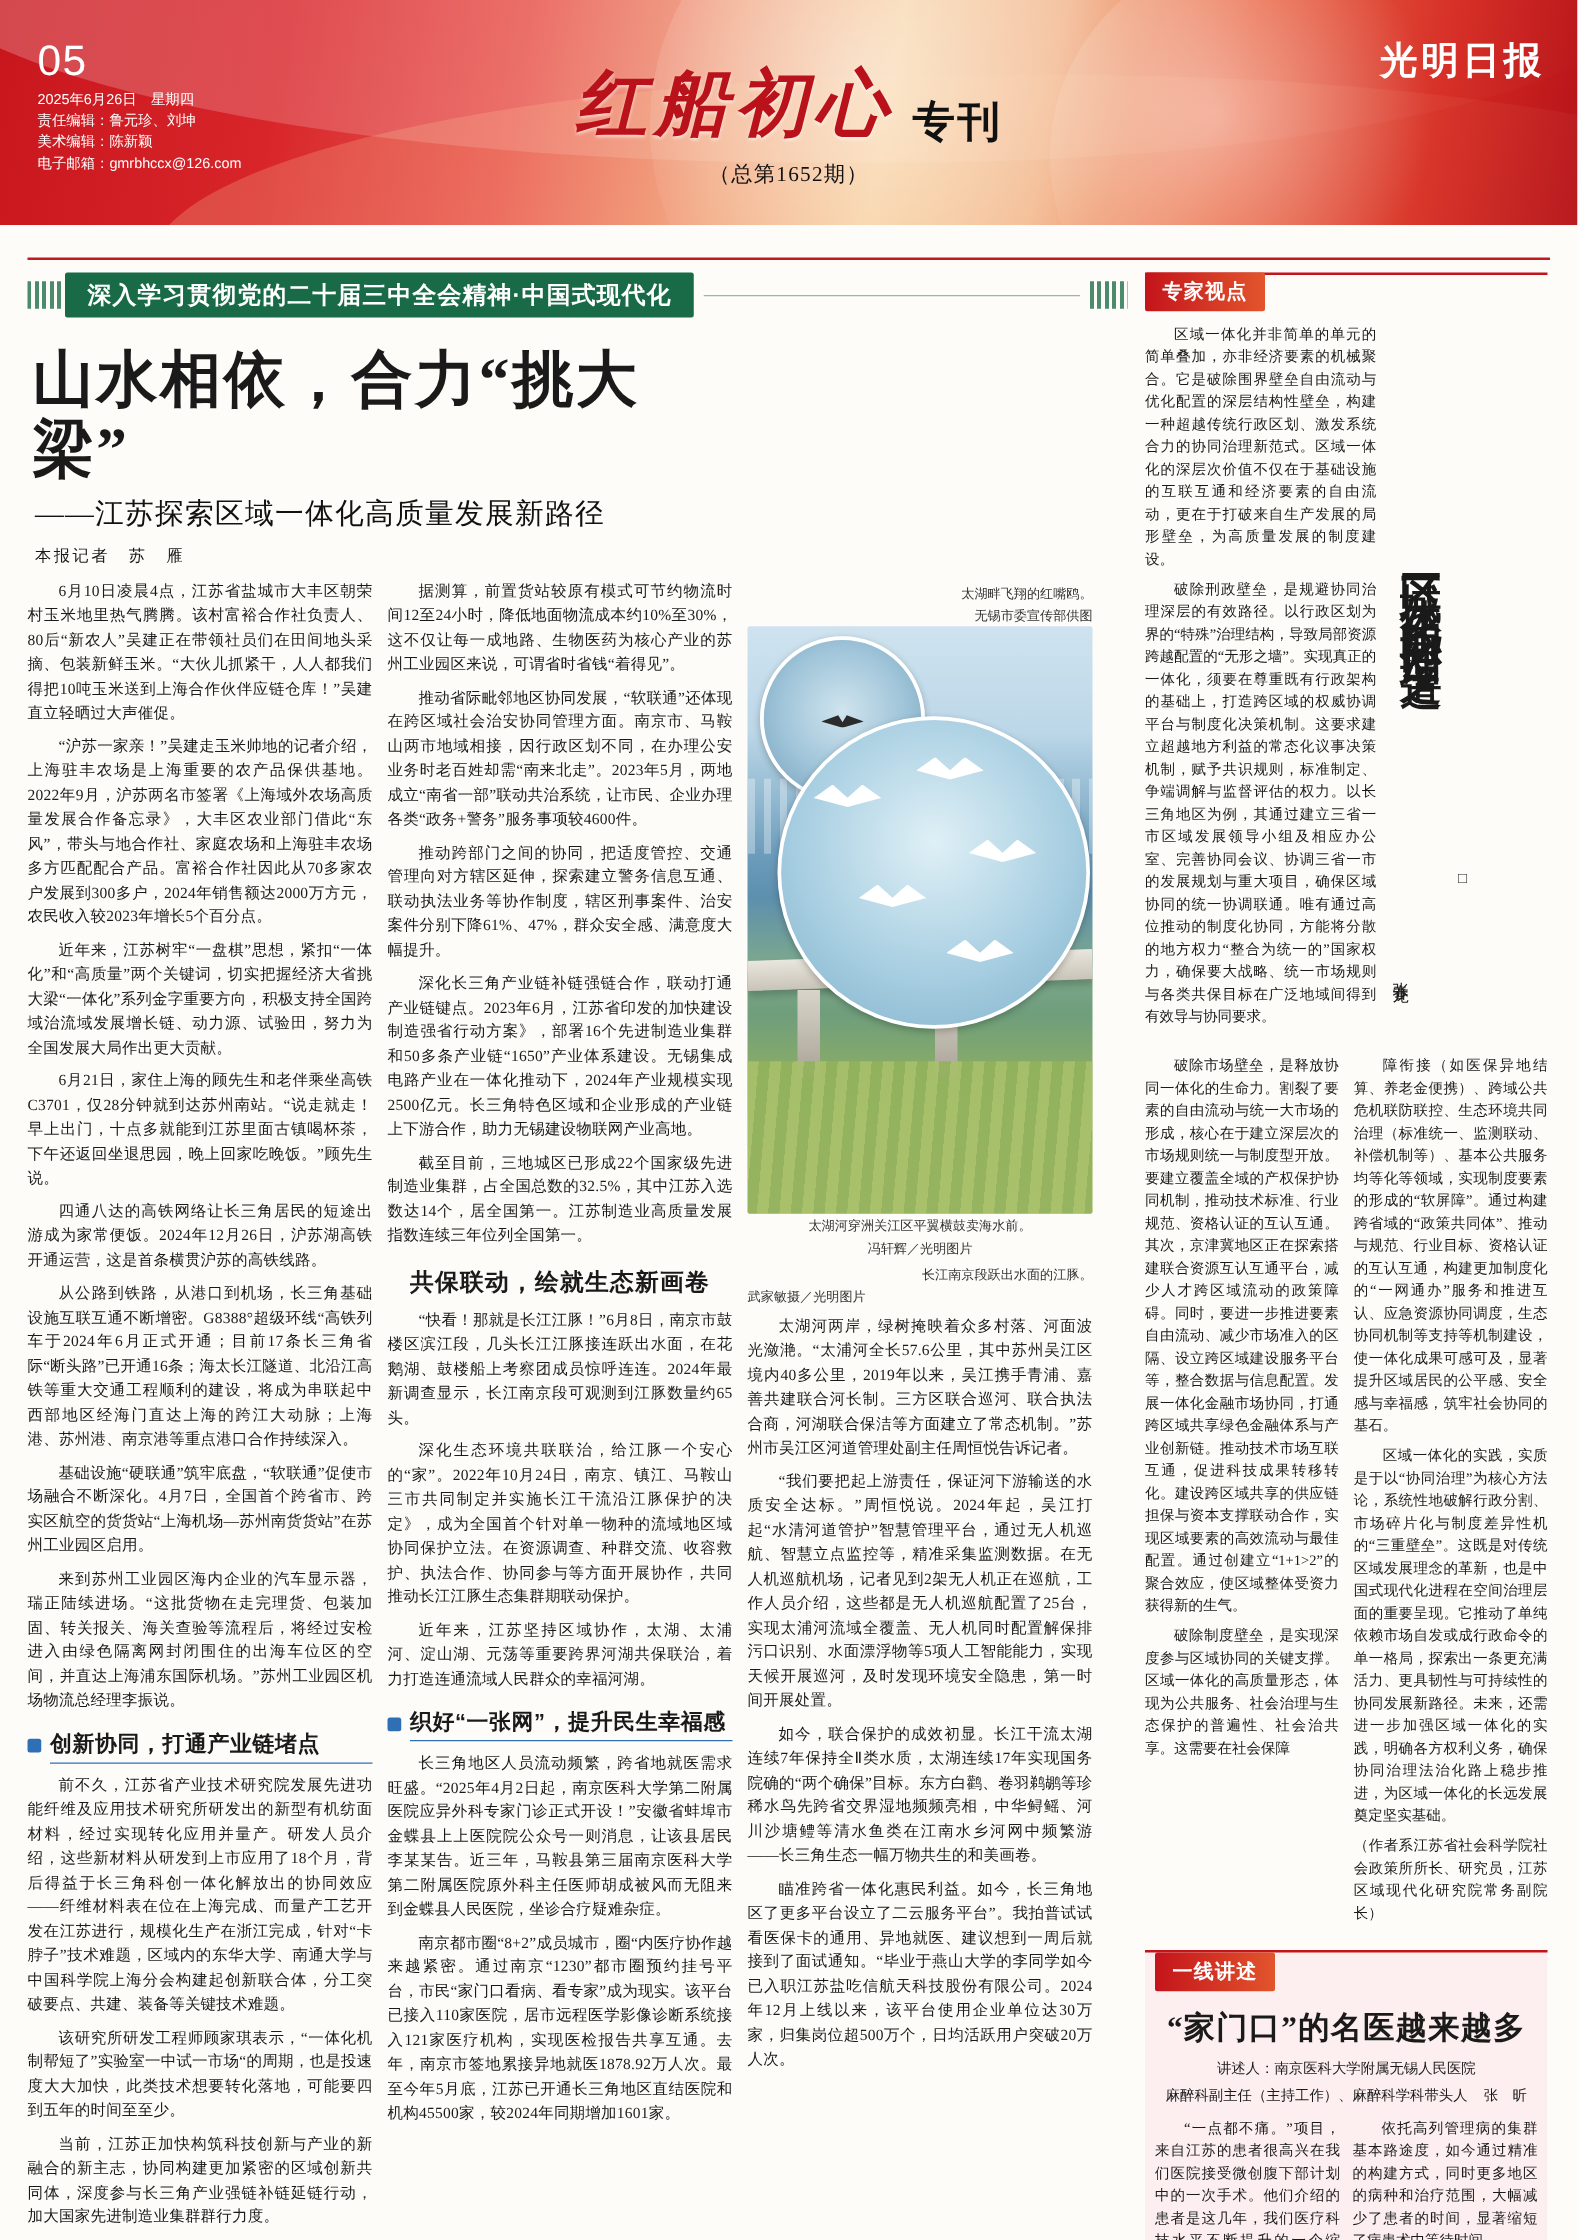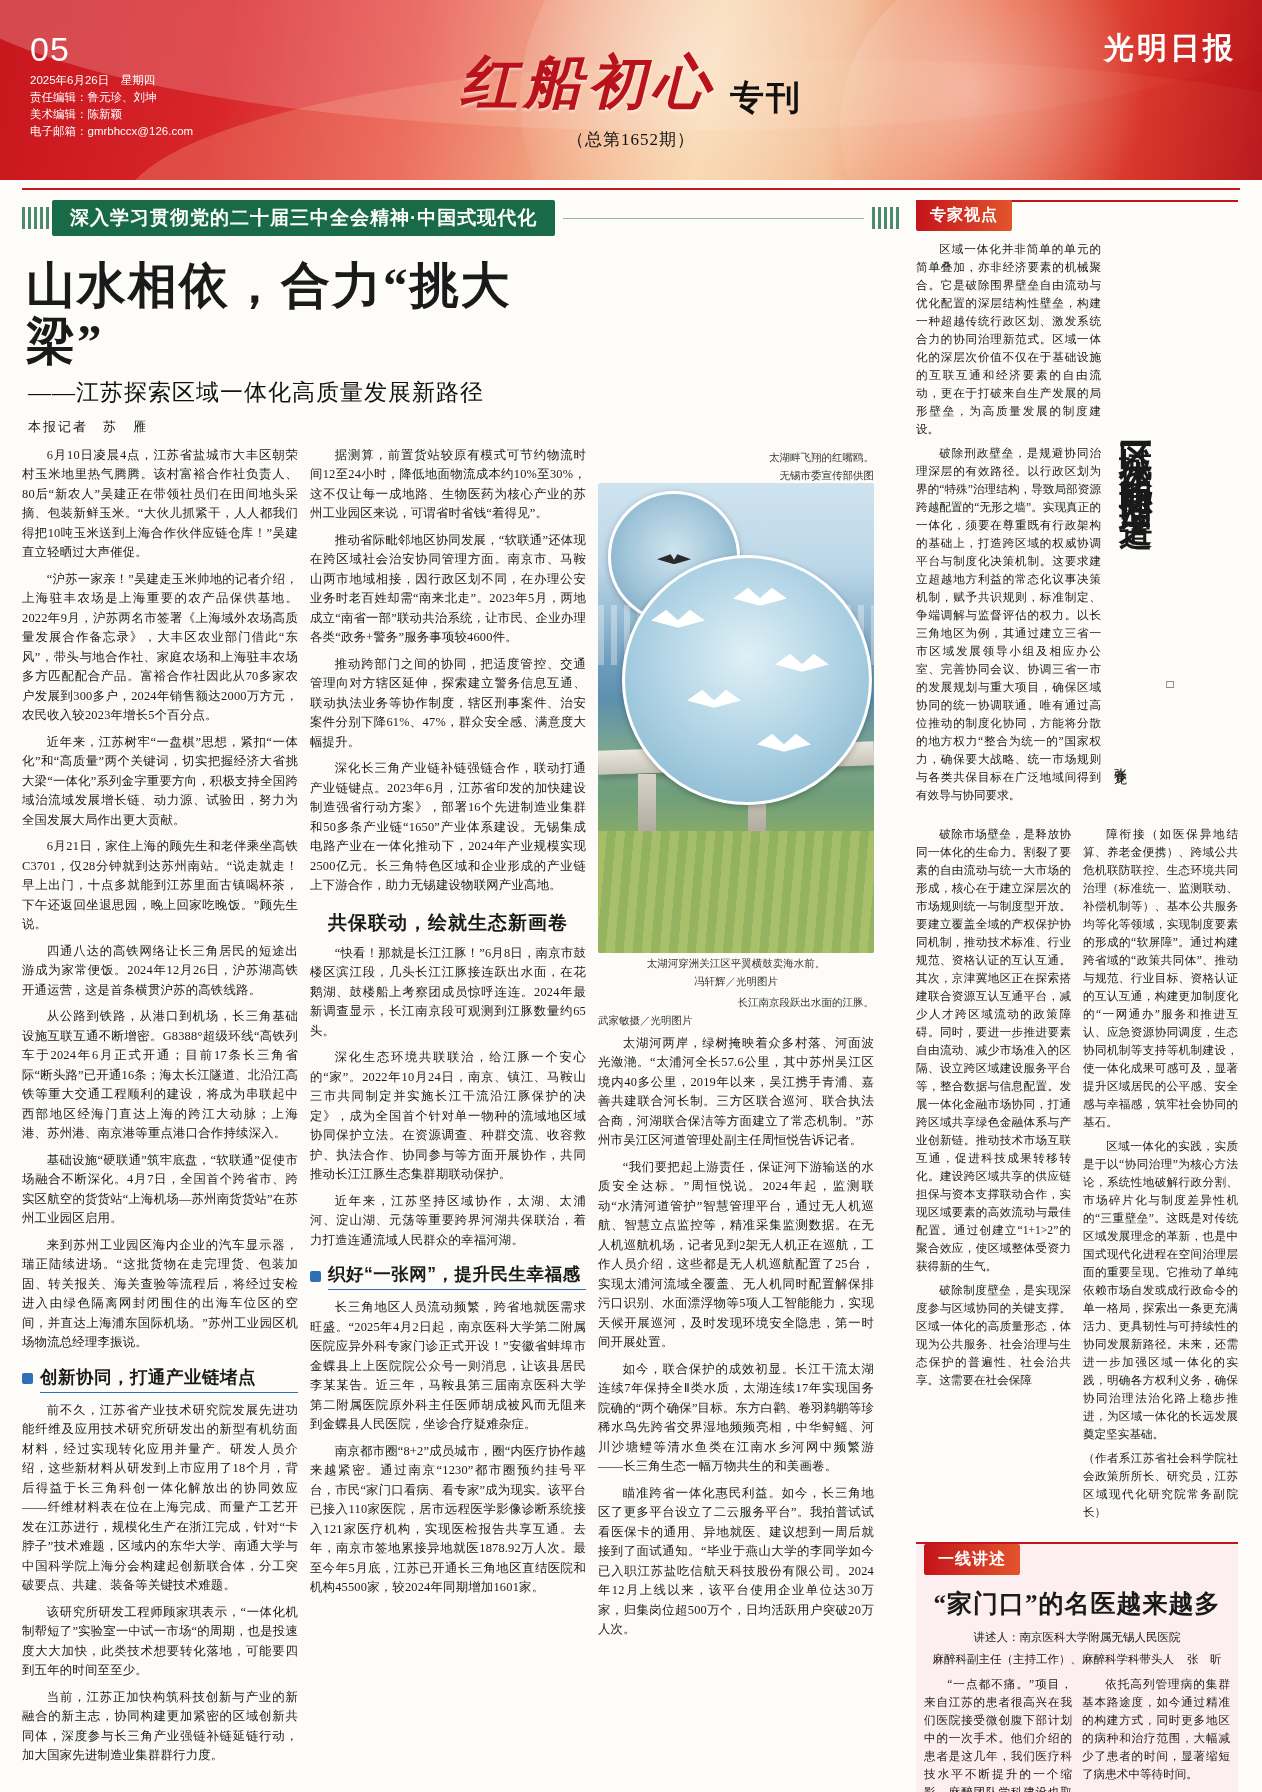--- a/index.html
+++ b/index.html
@@ -61,21 +61,21 @@
     display:inline-block; vertical-align:middle;
     font-size:34px; color:#111; font-weight:bold; margin-left:14px;
     letter-spacing:2px;
   }
   .mh-issue {
     position:absolute; left:50%; top:128px; transform:translateX(-50%);
     font-size:17px; color:#111; letter-spacing:1px;
   }
 
   
-  .sheet { position:relative; width:1262px; height:1140px; padding:8px 22px 10px 22px; }
+  .sheet { position:relative; width:1262px; height:1140px; padding:26px 22px 10px 22px; }
   .rule-top { border-top:2px solid #c21a20; margin:0 0 10px 0; }
 
   .cols { display:flex; gap:14px; }
   .col-main { width:880px; position:relative; }
   .col-right { width:322px; position:relative; }
 
   
   .banner {
     position:relative; height:36px; margin-bottom:8px;
     display:flex; align-items:center;
@@ -281,20 +281,21 @@
           <p class="bd">当前，江苏正加快构筑科技创新与产业的新融合的新主志，协同构建更加紧密的区域创新共同体，深度参与长三角产业强链补链延链行动，加大国家先进制造业集群群行力度。</p>
 
         </div>
 
         <div class="mc">
           <p class="bd">据测算，前置货站较原有模式可节约物流时间12至24小时，降低地面物流成本约10%至30%，这不仅让每一成地路、生物医药为核心产业的苏州工业园区来说，可谓省时省钱“着得见”。</p>
           <p class="bd">推动省际毗邻地区协同发展，“软联通”还体现在跨区域社会治安协同管理方面。南京市、马鞍山两市地域相接，因行政区划不同，在办理公安业务时老百姓却需“南来北走”。2023年5月，两地成立“南省一部”联动共治系统，让市民、企业办理各类“政务+警务”服务事项较4600件。</p>
           <p class="bd">推动跨部门之间的协同，把适度管控、交通管理向对方辖区延伸，探索建立警务信息互通、联动执法业务等协作制度，辖区刑事案件、治安案件分别下降61%、47%，群众安全感、满意度大幅提升。</p>
 
           <p class="bd">深化长三角产业链补链强链合作，联动打通产业链键点。2023年6月，江苏省印发的加快建设制造强省行动方案》，部署16个先进制造业集群和50多条产业链“1650”产业体系建设。无锡集成电路产业在一体化推动下，2024年产业规模实现2500亿元。长三角特色区域和企业形成的产业链上下游合作，助力无锡建设物联网产业高地。</p>
+          <p class="bd">截至目前，三地城区已形成22个国家级先进制造业集群，占全国总数的32.5%，其中江苏入选数达14个，居全国第一。江苏制造业高质量发展指数连续三年位列全国第一。</p>
 
           <div class="sec-head-plain">
             <div class="t">共保联动，绘就生态新画卷</div>
           </div>
 
           <p class="bd">“快看！那就是长江江豚！”6月8日，南京市鼓楼区滨江段，几头长江江豚接连跃出水面，在花鹅湖、鼓楼船上考察团成员惊呼连连。2024年最新调查显示，长江南京段可观测到江豚数量约65头。</p>
           <p class="bd">深化生态环境共联联治，给江豚一个安心的“家”。2022年10月24日，南京、镇江、马鞍山三市共同制定并实施长江干流沿江豚保护的决定》，成为全国首个针对单一物种的流域地区域协同保护立法。在资源调查、种群交流、收容救护、执法合作、协同参与等方面开展协作，共同推动长江江豚生态集群期联动保护。</p>
           <p class="bd">近年来，江苏坚持区域协作，太湖、太浦河、淀山湖、元荡等重要跨界河湖共保联治，着力打造连通流域人民群众的幸福河湖。</p>
 
           <div class="sec-head">
@@ -329,21 +330,21 @@
                 <div class="gull" style="left:132px; top:176px;"></div>
               </div>
             </div>
             <div class="cap">太湖河穿洲关江区平翼横鼓卖海水前。</div>
             <div class="cap">冯轩辉／光明图片</div>
             <div class="cap" style="text-align:right; margin-top:6px;">长江南京段跃出水面的江豚。</div>
             <div class="cap" style="text-align:left;">武家敏摄／光明图片</div>
           </div>
 
           <p class="bd">太湖河两岸，绿树掩映着众多村落、河面波光潋滟。“太浦河全长57.6公里，其中苏州吴江区境内40多公里，2019年以来，吴江携手青浦、嘉善共建联合河长制。三方区联合巡河、联合执法合商，河湖联合保洁等方面建立了常态机制。”苏州市吴江区河道管理处副主任周恒悦告诉记者。</p>
-          <p class="bd">“我们要把起上游责任，保证河下游输送的水质安全达标。”周恒悦说。2024年起，监测联动“水清河道管护”智慧管理平台，通过无人机巡航、智慧立点监控等，精准采集监测数据。在无人机巡航机场，记者见到2架无人机正在巡航，工作人员介绍，这些都是无人机巡航配置了25台，实现太浦河流域全覆盖、无人机同时配置解保排污口识别、水面漂浮物等5项人工智能能力，实现天候开展巡河，及时发现环境安全隐患，第一时间开展处置。</p>
+          <p class="bd">“我们要把起上游责任，保证河下游输送的水质安全达标。”周恒悦说。2024年起，吴江打起“水清河道管护”智慧管理平台，通过无人机巡航、智慧立点监控等，精准采集监测数据。在无人机巡航机场，记者见到2架无人机正在巡航，工作人员介绍，这些都是无人机巡航配置了25台，实现太浦河流域全覆盖、无人机同时配置解保排污口识别、水面漂浮物等5项人工智能能力，实现天候开展巡河，及时发现环境安全隐患，第一时间开展处置。</p>
           <p class="bd">如今，联合保护的成效初显。长江干流太湖连续7年保持全Ⅱ类水质，太湖连续17年实现国务院确的“两个确保”目标。东方白鹳、卷羽鹈鹕等珍稀水鸟先跨省交界湿地频频亮相，中华鲟鳐、河川沙塘鳢等清水鱼类在江南水乡河网中频繁游——长三角生态一幅万物共生的和美画卷。</p>
           <p class="bd">瞄准跨省一体化惠民利益。如今，长三角地区了更多平台设立了二云服务平台”。我拍普试试看医保卡的通用、异地就医、建议想到一周后就接到了面试通知。“毕业于燕山大学的李同学如今已入职江苏盐吃信航天科技股份有限公司。2024年12月上线以来，该平台使用企业单位达30万家，归集岗位超500万个，日均活跃用户突破20万人次。</p>
 
         </div>
       </div>
     </div>
 
     <div class="col-right">
 
       <div style="border-top:2px solid #c4141b; padding-top:0;">

